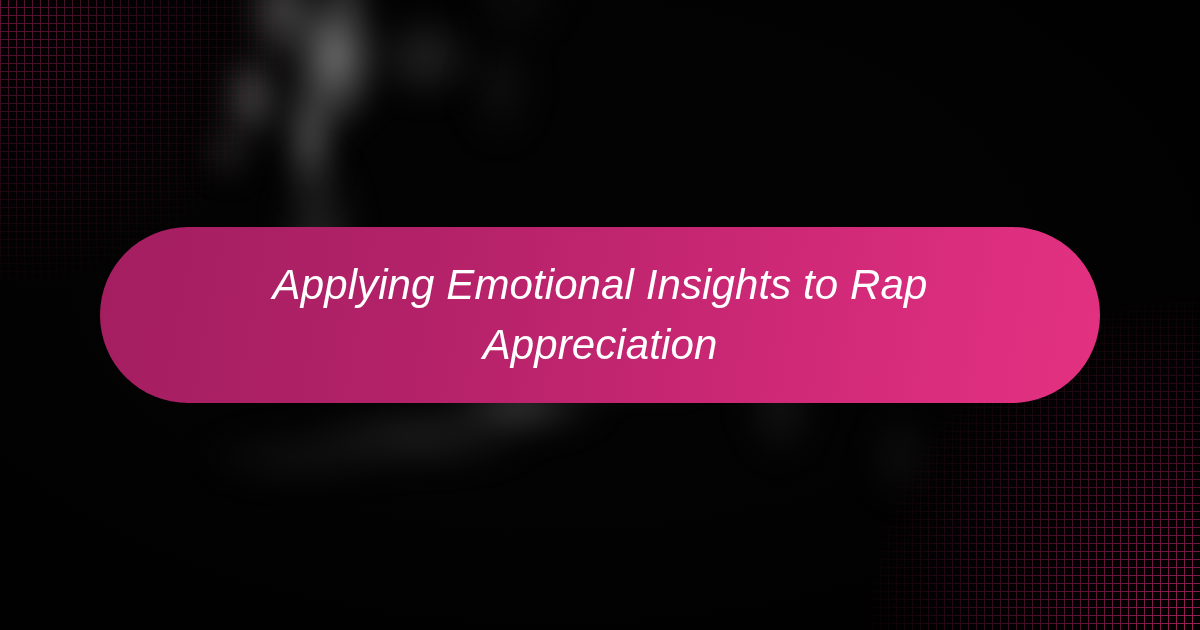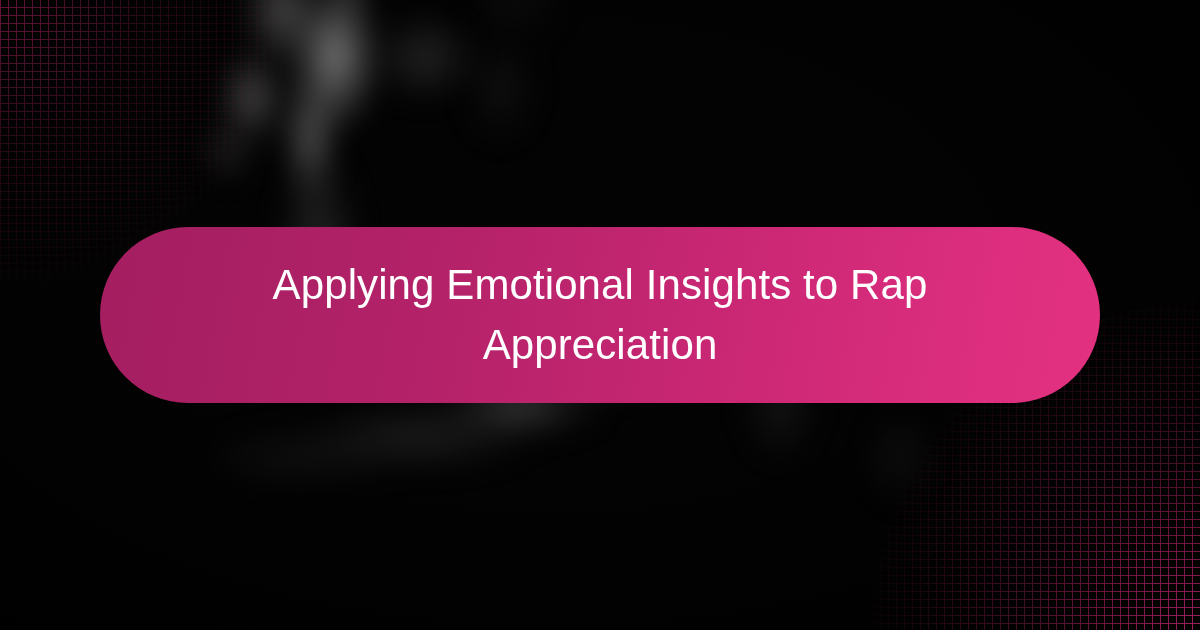--- a/index.html
+++ b/index.html
@@ -10,20 +10,21 @@
   body {
     font-family: "Liberation Sans", sans-serif;
   }
 
   #card {
     position: relative;
     width: 1200px;
     height: 630px;
     overflow: hidden;
     background: #a3a3a3;
+    font-style: italic;
   }
 
   
   .bg-base {
     position: absolute;
     inset: 0;
     background: #030303;
   }
 
   .smoke-layer {

